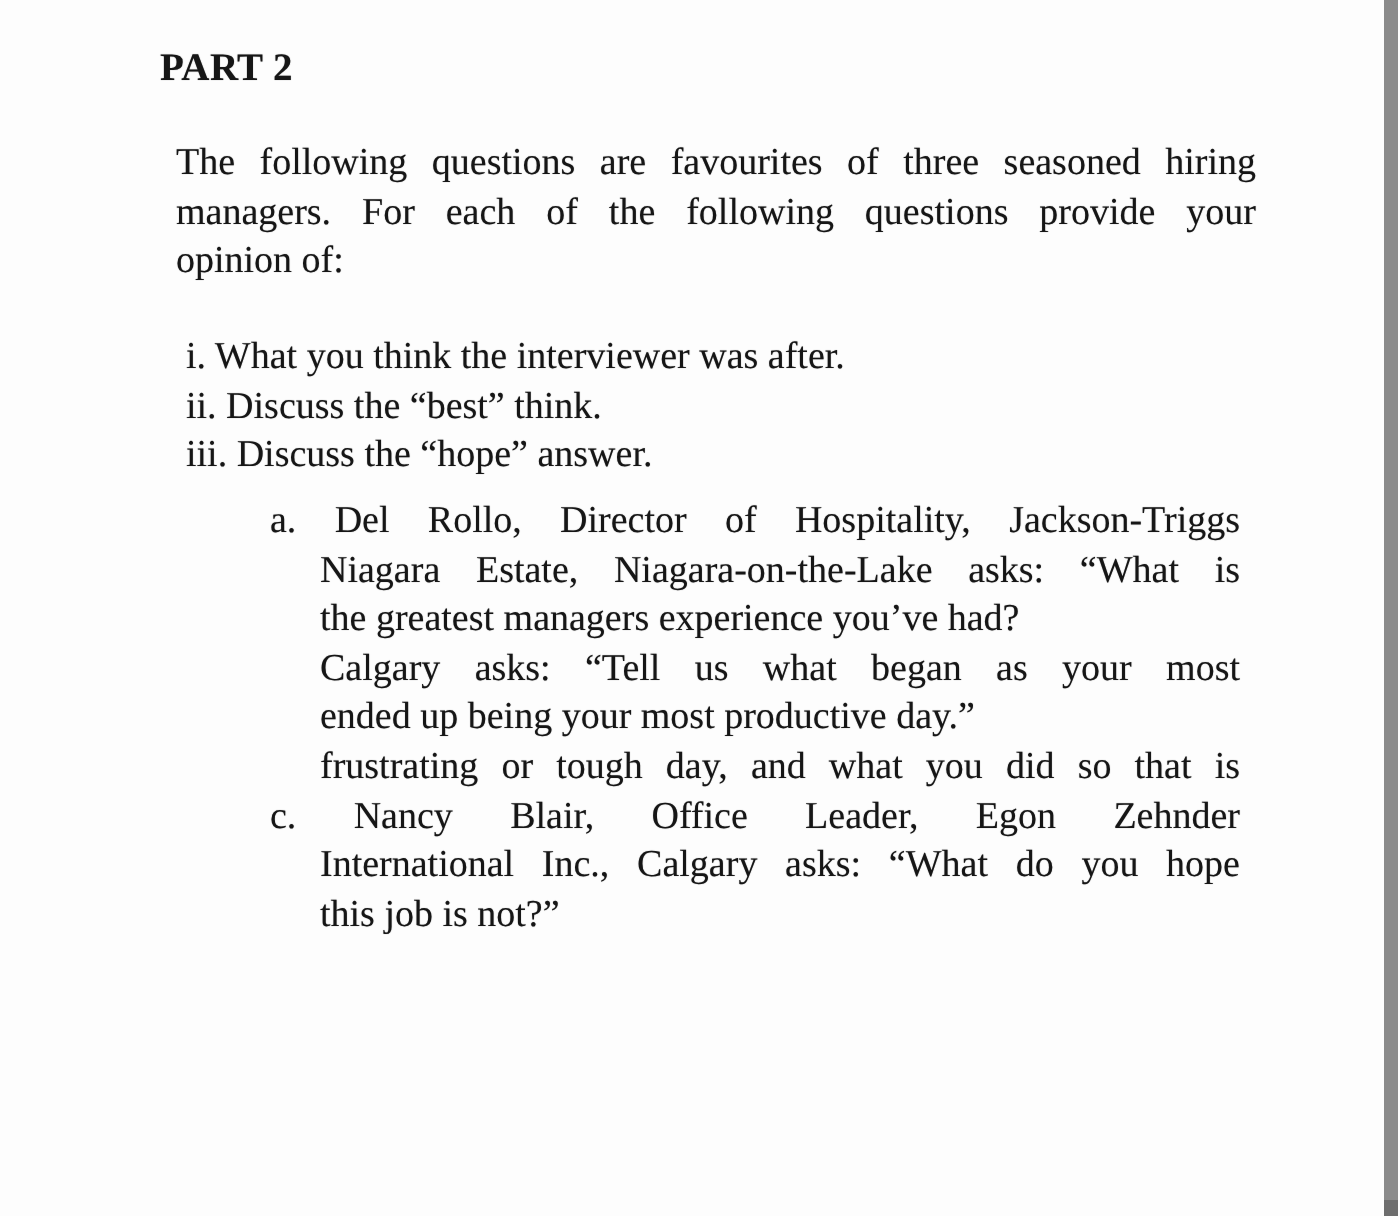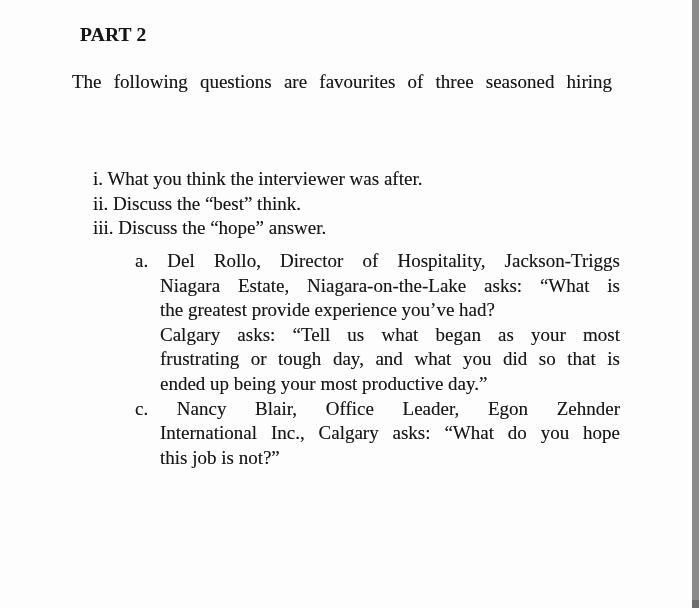--- a/index.html
+++ b/index.html
@@ -18,21 +18,21 @@
     font-family:"Liberation Serif","DejaVu Serif",serif;
     font-size:19px;color:var(--ink);
     text-shadow:0 0 0.55px rgba(25,25,25,0.45); 
   }
   .heading{
     position:absolute;left:80px;top:23px;margin:0;
     font-size:19.5px;font-weight:700;letter-spacing:0.2px;
     line-height:24.6px;
   }
   .block{position:absolute;}
-  .intro{left:72px;top:70px;width:540px;}
+  .intro{left:88px;top:70px;width:540px;}
   .roman{left:93px;top:167px;width:430px;}
   .letters{left:135px;top:249px;width:485px;}
   .ln{
     height:24.6px;line-height:24.6px;
     text-align:left;
   }
   .j{
     text-align:justify;
     text-align-last:justify;
   }
@@ -50,36 +50,38 @@
 </style>
 </head>
 <body>
 
 <div class="page">
 
   <h1 class="heading">PART 2</h1>
 
   <div class="block intro">
     <div class="ln j">The following questions are favourites of three seasoned hiring</div>
+    <div class="ln j">managers. For each of the following questions provide your</div>
+    <div class="ln">opinion of:</div>
   </div>
 
   <div class="block roman">
     <div class="ln">i. What you think the interviewer was after.</div>
     <div class="ln">ii. Discuss the “best” think.</div>
     <div class="ln">iii. Discuss the “hope” answer.</div>
   </div>
 
   <div class="block letters">
     <div class="ln j">a. Del Rollo, Director of Hospitality, Jackson-Triggs</div>
     <div class="ln j cont">Niagara Estate, Niagara-on-the-Lake asks: “What is</div>
-    <div class="ln cont">the greatest provide experience you’ve had?</div>
+    <div class="ln cont">the greatest managers experience you’ve had?</div>
 
     <div class="ln j cont">Calgary asks: “Tell us what began as your most</div>
+    <div class="ln cont">ended up being your most productive day.”</div>
     <div class="ln j cont">frustrating or tough day, and what you did so that is</div>
-    <div class="ln cont">ended up being your most productive day.”</div>
 
     <div class="ln j">c. Nancy Blair, Office Leader, Egon Zehnder</div>
     <div class="ln j cont">International Inc., Calgary asks: “What do you hope</div>
     <div class="ln cont">this job is not?”</div>
   </div>
 
   <div class="scrollbar">
     <div class="scrollbar-end"></div>
   </div>
 

